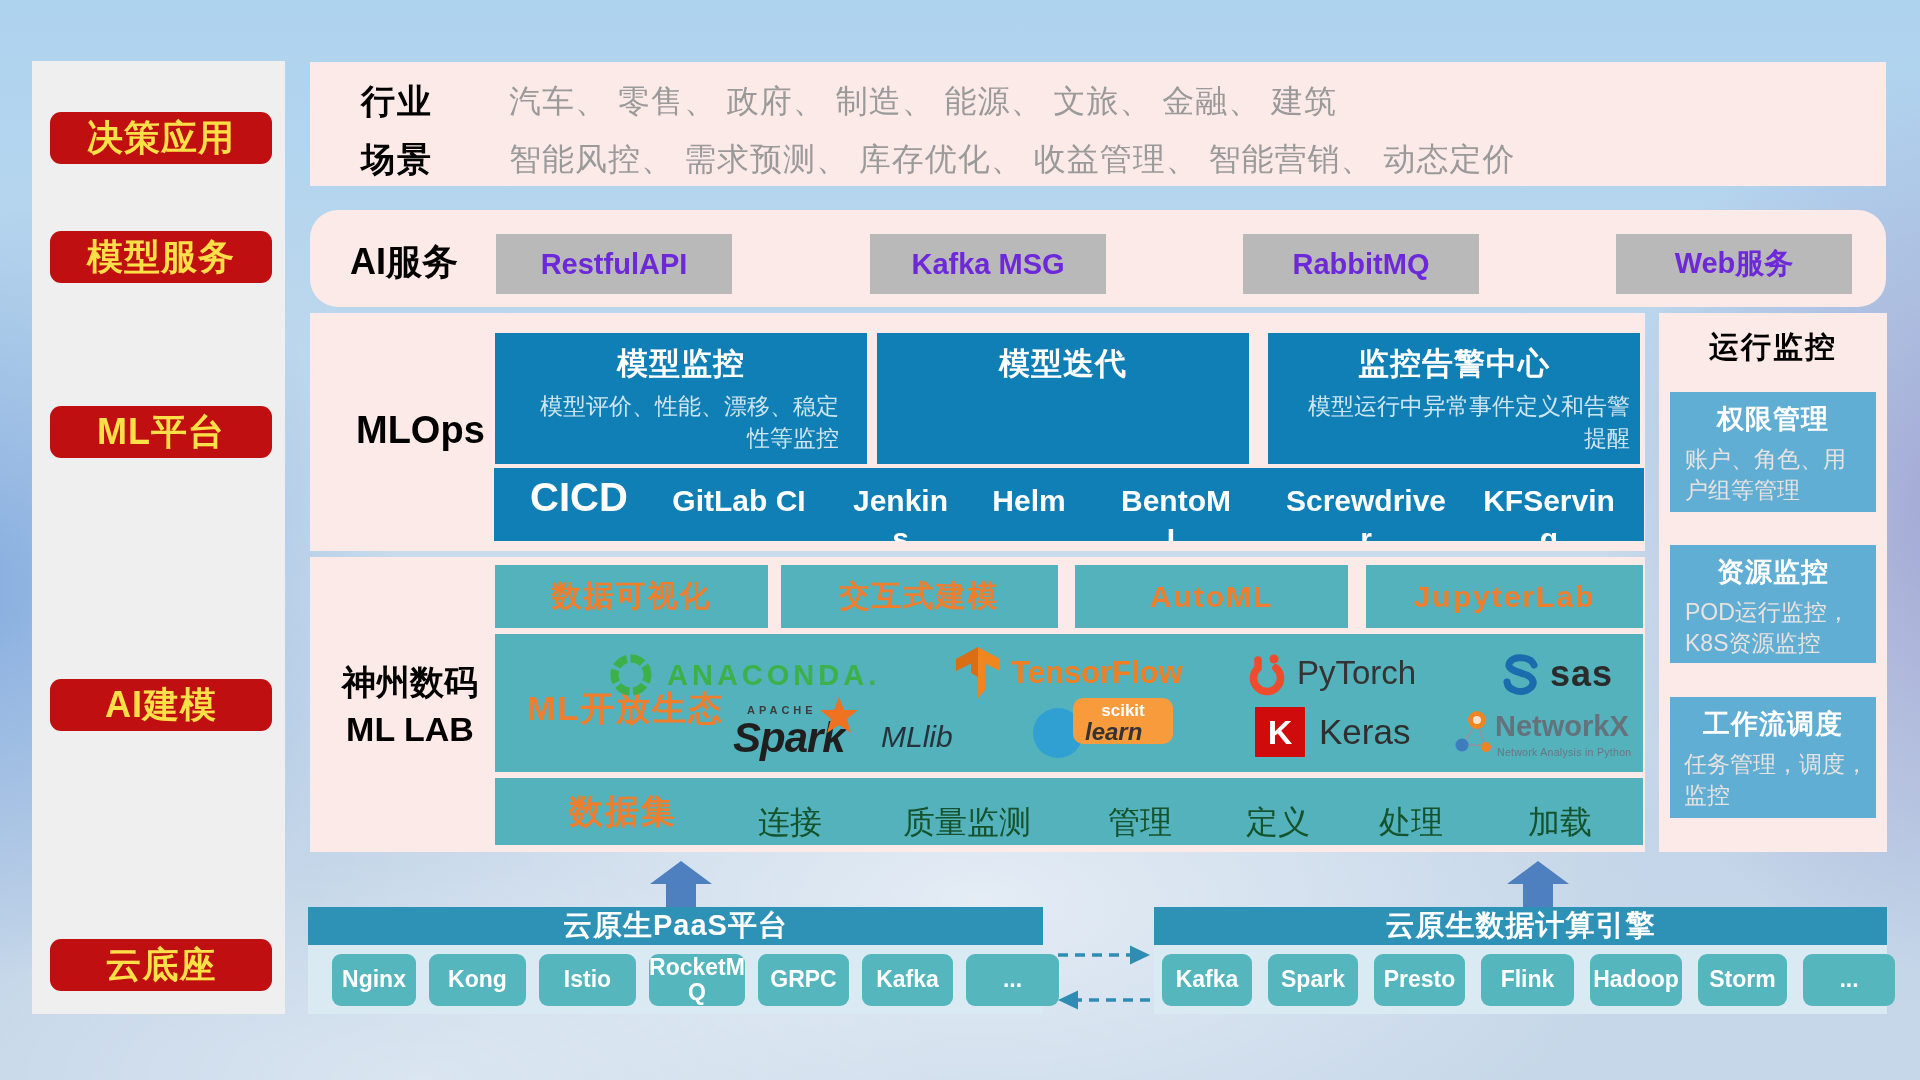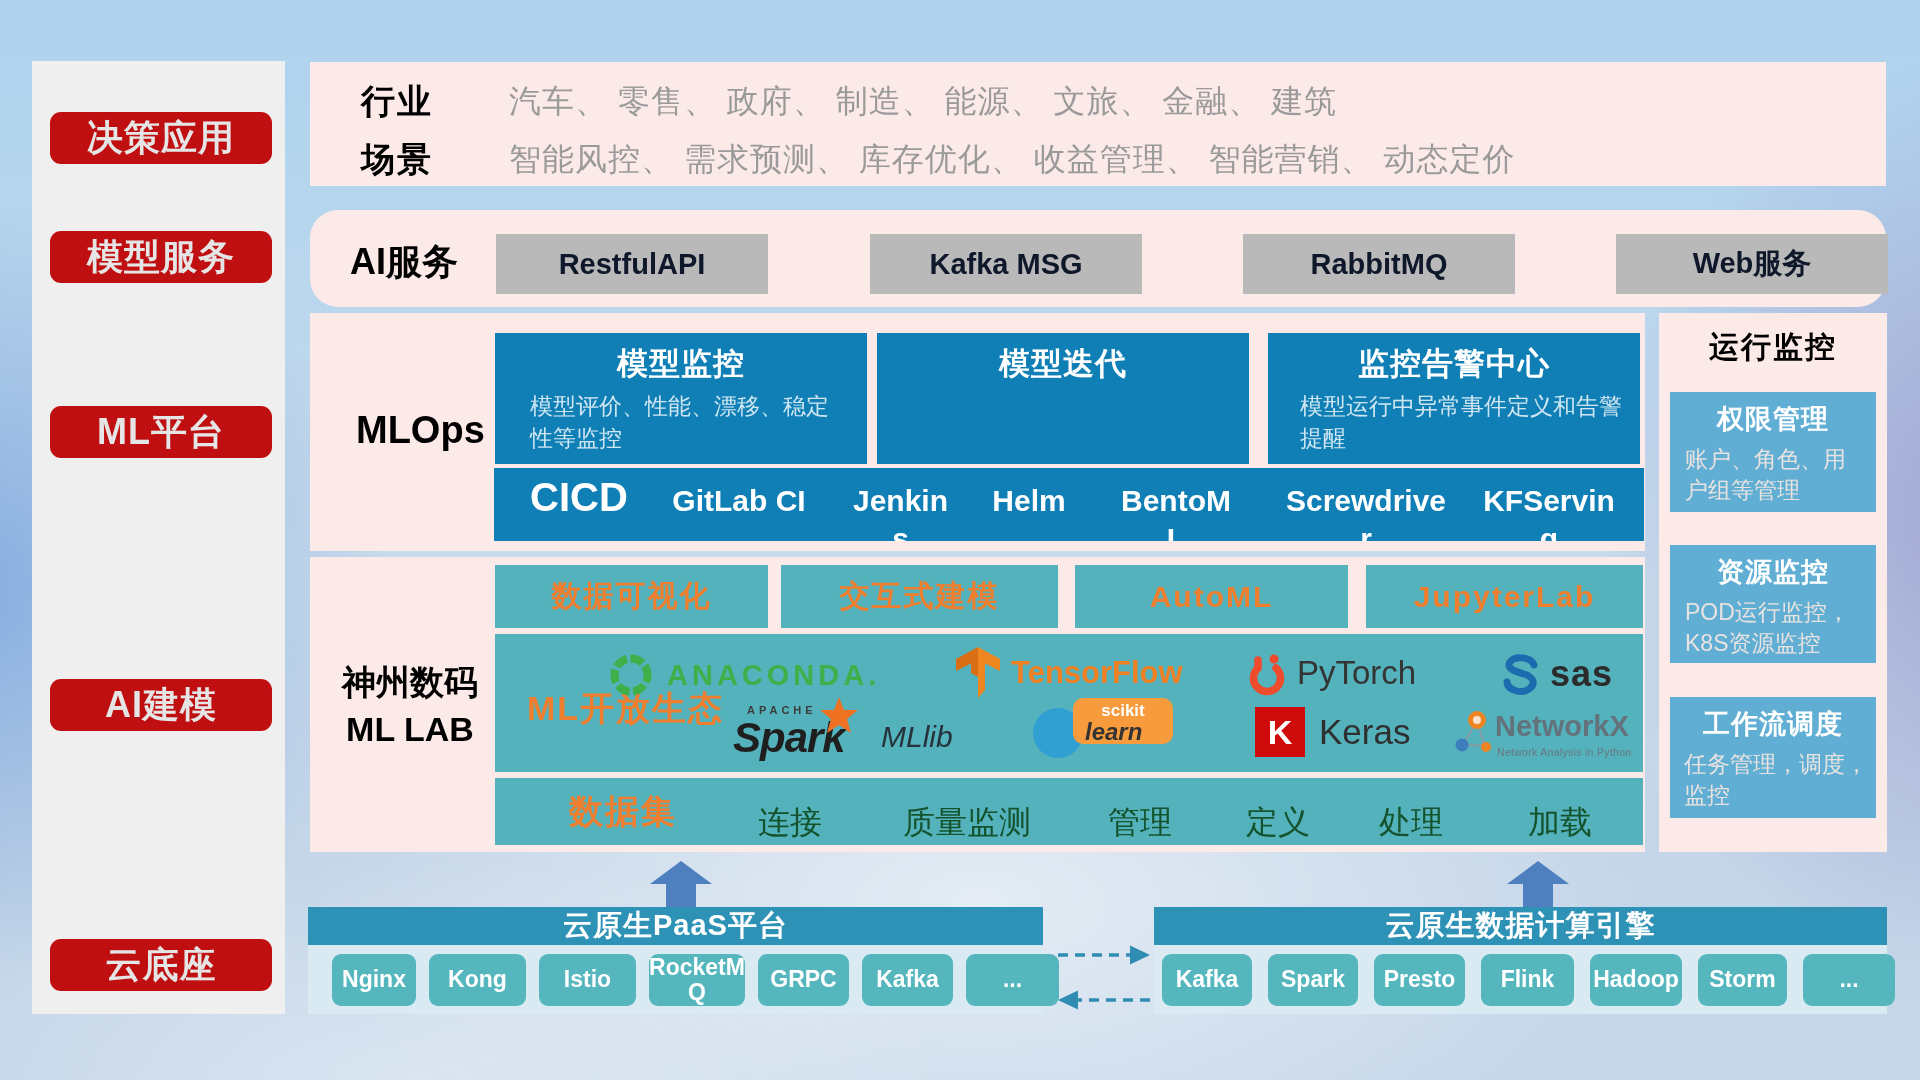--- a/index.html
+++ b/index.html
@@ -9,39 +9,39 @@
       radial-gradient(620px 560px at -40px 590px, rgba(110,156,219,0.75) 0%, rgba(110,156,219,0) 70%),
       radial-gradient(520px 640px at 1975px 520px, rgba(151,152,205,0.80) 0%, rgba(151,152,205,0) 72%),
       radial-gradient(900px 420px at 980px 900px, rgba(255,255,255,0.55) 0%, rgba(255,255,255,0) 75%),
       radial-gradient(700px 300px at 420px 1080px, rgba(255,255,255,0.35) 0%, rgba(255,255,255,0) 75%),
       linear-gradient(180deg,#aed3ee 0%, #b5d5ee 18%, #c0d8ec 38%, #cadcec 55%, #c3d5e8 75%, #c6d7e9 100%);
   }
   .abs{position:absolute;}
   
   .sidebar{left:32px;top:61px;width:253px;height:953px;background:#f0efef;}
   .red-btn{position:absolute;left:18px;width:222px;height:52px;background:#c00f10;border-radius:11px;
-    color:#e5e5e5;font-size:36px;font-weight:bold;display:flex;align-items:center;justify-content:center;
+    color:#fde047;font-size:36px;font-weight:bold;display:flex;align-items:center;justify-content:center;
     letter-spacing:1px;}
   
   .panel{position:absolute;background:#fceae8;}
   
   .p1{left:310px;top:62px;width:1576px;height:124px;}
   .p1 .lab{position:absolute;left:51px;font-size:34px;font-weight:bold;color:#000;letter-spacing:2px;}
   .p1 .txt{position:absolute;left:199px;font-size:32px;color:#9a9a9a;letter-spacing:1px;}
   
   .p2{left:310px;top:210px;width:1576px;height:97px;border-radius:28px;}
   .p2 .lab{position:absolute;left:40px;top:28px;font-size:36px;font-weight:bold;color:#000;}
-  .gray-btn{position:absolute;top:24px;width:272px;height:60px;background:#b9b9b9;color:#0f172a;
+  .gray-btn{position:absolute;top:24px;width:236px;height:60px;background:#b9b9b9;color:#6d28d9;
     font-size:29px;font-weight:bold;display:flex;align-items:center;justify-content:center;}
   
   .p3{left:310px;top:313px;width:1335px;height:238px;}
   .p3 .lab{position:absolute;left:46px;top:96px;font-size:38px;font-weight:bold;color:#000;}
   .blue-box{position:absolute;top:20px;width:372px;height:131px;background:#0f7fb6;}
   .blue-box .bt{margin-top:10px;text-align:center;color:#fff;font-size:31px;font-weight:bold;letter-spacing:1px;}
-  .blue-box .bd{margin-top:5px;font-size:23px;line-height:32px;color:#cfe6f2;padding:0 28px 0 35px;}
+  .blue-box .bd{margin-top:5px;font-size:23px;line-height:32px;color:#cfe6f2;padding:0 28px 0 35px;text-align:right;}
   .blue-box.b3 .bd{padding:0 10px 0 32px;}
   .cicd{position:absolute;left:184px;top:155px;width:1150px;height:73px;background:#0f7fb6;overflow:hidden;}
   .cicd .cell{position:absolute;top:0;color:#fff;text-align:center;font-size:30px;font-weight:600;
     line-height:38px;padding-top:14px;word-break:break-all;}
   .cicd .cell.main{font-size:40px;font-weight:bold;padding-top:10px;}
   
   .p4{left:310px;top:557px;width:1335px;height:295px;}
   .p4 .lab{position:absolute;left:25px;top:102px;width:150px;text-align:center;font-size:34px;
     font-weight:bold;color:#000;line-height:47px;}
   .teal{background:#53b2bb;}

